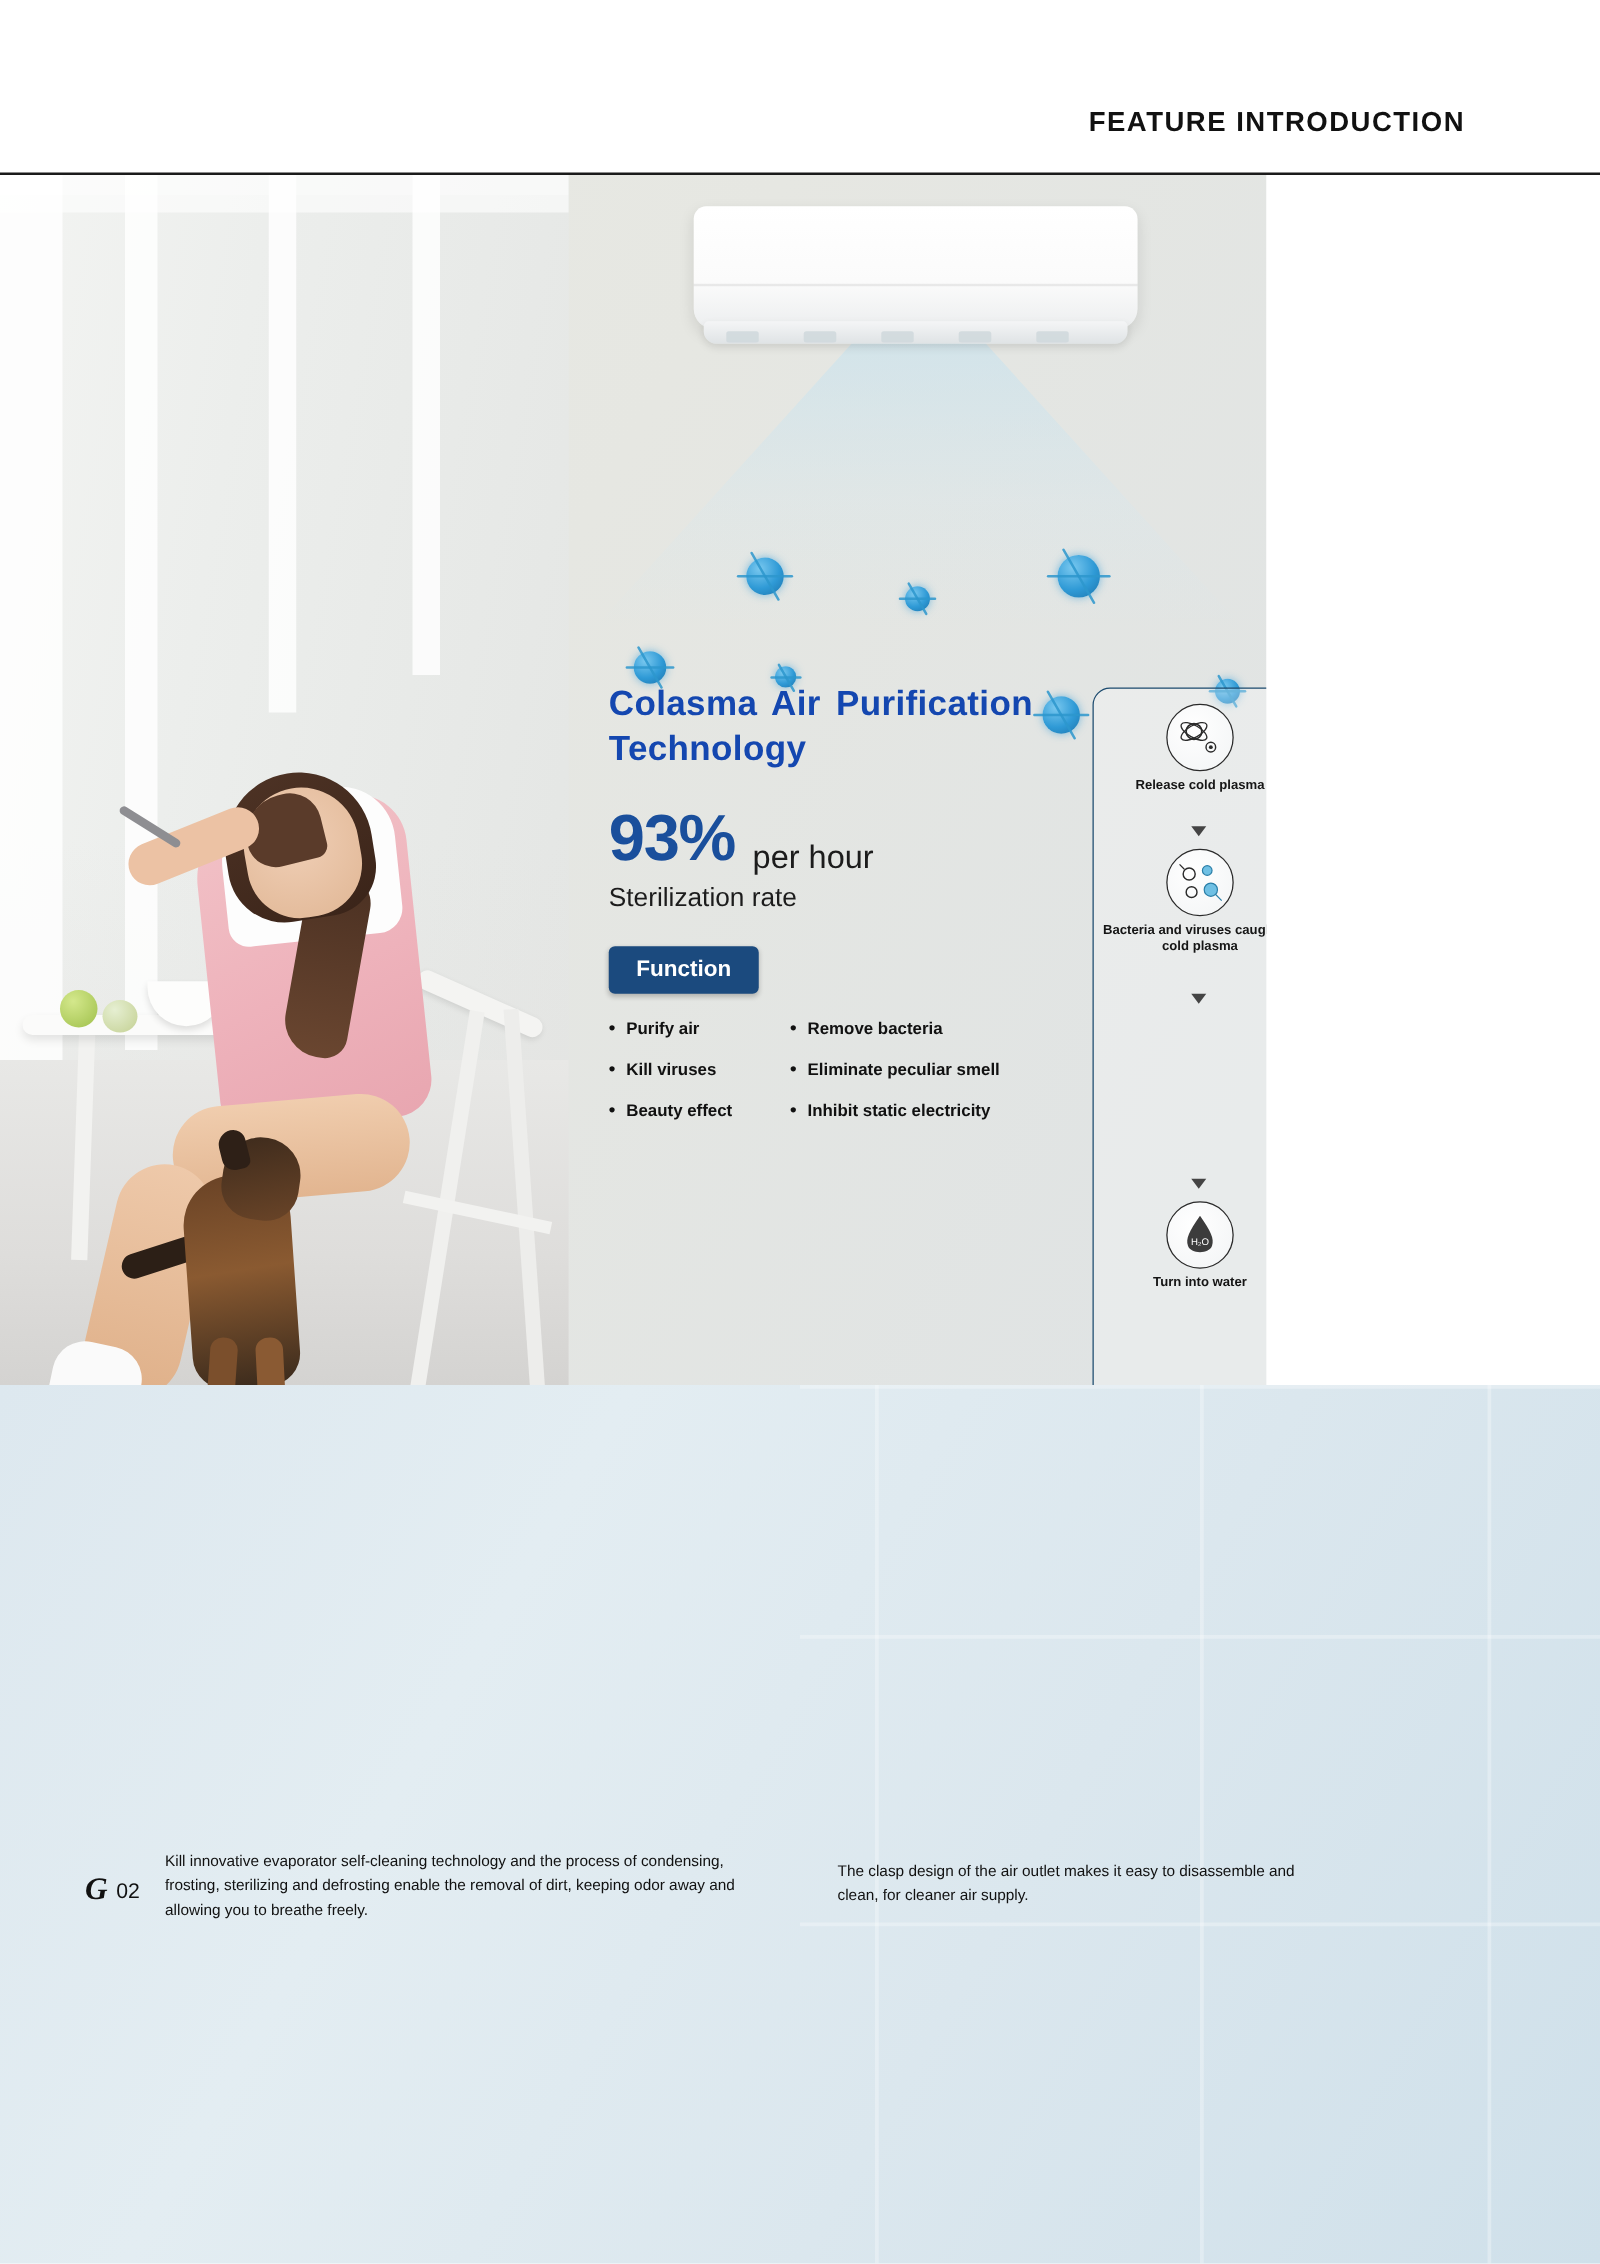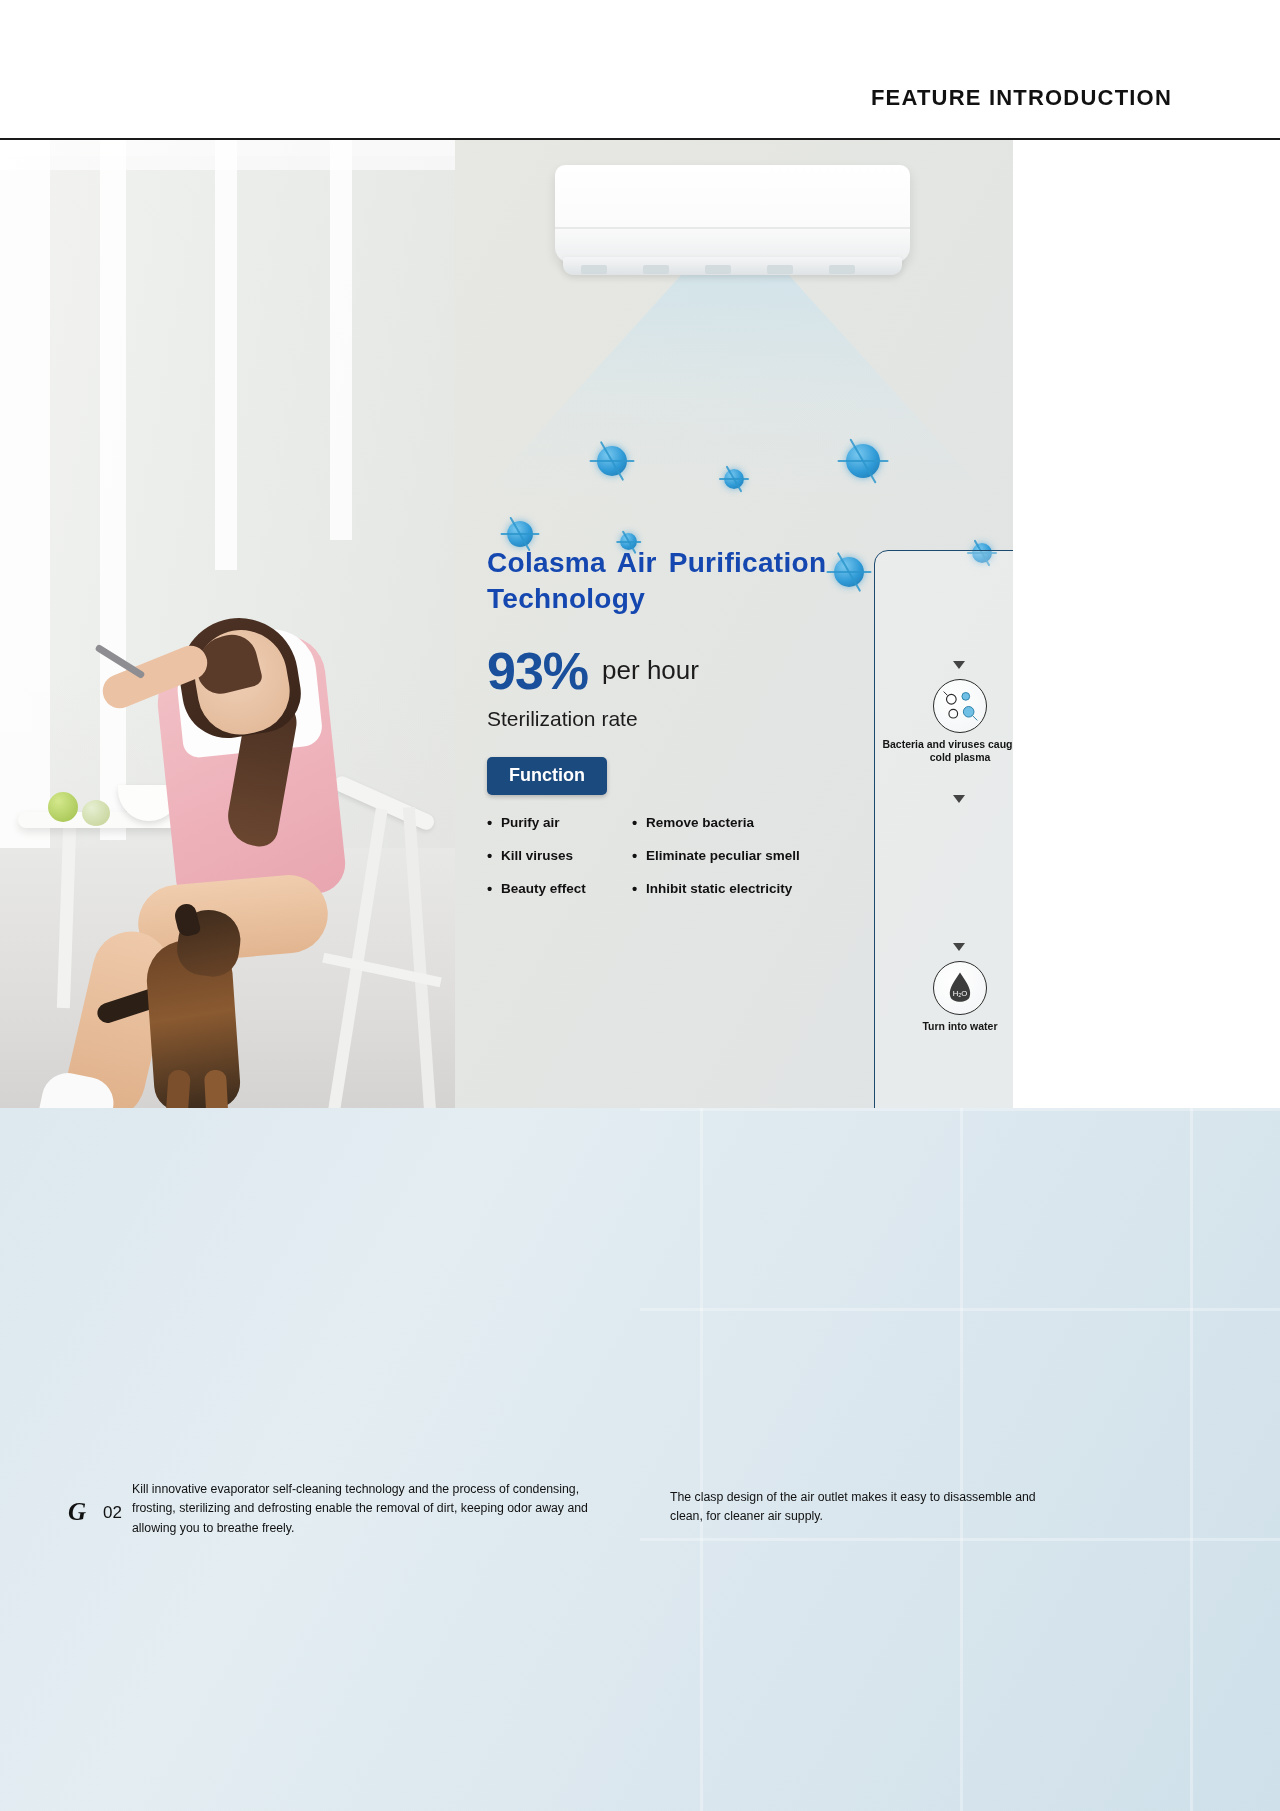--- a/index.html
+++ b/index.html
@@ -219,21 +219,21 @@
   
   .content { position:absolute; left:487px; top:405px; width:380px; }
   .title-main {
     font-size:28px; font-weight:bold; color:#1447b0; line-height:1.28;
     letter-spacing:.3px; word-spacing:4px;
   }
   .desc {
     margin-top:18px; font-size:15.5px; font-weight:bold; color:#1c1c1c;
     line-height:1.47;
   }
-  .rate-row { margin-top:24px; display:flex; align-items:center; }
+  .rate-row { margin-top:24px; display:flex; align-items:flex-end; }
   .rate-num { font-size:52px; font-weight:bold; color:#1a4f9c; letter-spacing:-1px; }
   .rate-unit { font-size:26px; color:#1c1c1c; margin-left:14px; }
   .rate-sub { margin-top:6px; font-size:21px; color:#1c1c1c; }
 
   .fn-badge {
     margin-top:26px; display:inline-block;
     background:#1b4a7e; color:#fff; font-size:18px; font-weight:bold;
     padding:8px 22px 9px 22px; border-radius:5px;
     box-shadow:0 2px 4px rgba(0,0,0,.22);
   }
@@ -289,21 +289,21 @@
     position:absolute; left:670px; top:1488px; width:400px;
     font-size:12.3px; color:#111; line-height:1.58;
   }
 
   .page-logo {
     position:absolute; left:68px; top:1498px;
     font-size:25px; font-weight:bold; font-style:italic;
     font-family:"Liberation Serif", serif; color:#111;
   }
   .page-num {
-    position:absolute; left:103px; top:1503px;
+    position:absolute; left:93px; top:1503px;
     font-size:17px; color:#111;
   }
 </style>
 </head>
 <body>
 
 <div class="header">
   <div class="header-title">FEATURE INTRODUCTION</div>
 </div>
 
@@ -402,20 +402,32 @@
       </div>
       <div class="fn-item">
         <span class="fn-dot">•</span>
         <span>Inhibit static electricity</span>
       </div>
     </div>
   </div>
 
   <div class="proc-panel">
 
+    <div class="proc-step" style="top:12px;">
+      <div class="proc-circle">
+        <svg class="pc-glyph" viewBox="0 0 54 54">
+          <circle cx="22" cy="22" r="6.5" fill="none" stroke="#2b2b2b" stroke-width="1.4"></circle>
+          <ellipse cx="22" cy="22" rx="12" ry="5" fill="none" stroke="#2b2b2b" stroke-width="1.1" transform="rotate(-30 22 22)"></ellipse>
+          <ellipse cx="22" cy="22" rx="12" ry="5" fill="none" stroke="#2b2b2b" stroke-width="1.1" transform="rotate(30 22 22)"></ellipse>
+          <circle cx="36" cy="35" r="4" fill="none" stroke="#2b2b2b" stroke-width="1.2"></circle>
+          <circle cx="36" cy="35" r="1.6" fill="#2b2b2b"></circle>
+        </svg>
+      </div>
+      <div class="proc-label">Release cold plasma</div>
+    </div>
     <div class="proc-arrow" style="top:110px;"></div>
 
     <div class="proc-step" style="top:128px;">
       <div class="proc-circle">
         <svg class="pc-glyph" viewBox="0 0 54 54">
           <circle cx="18" cy="20" r="5" fill="none" stroke="#2b2b2b" stroke-width="1.2"></circle>
           <circle cx="33" cy="17" r="4" fill="#6fc0e4" stroke="#2b7fa8" stroke-width="1"></circle>
           <circle cx="36" cy="33" r="5.5" fill="#6fc0e4" stroke="#2b7fa8" stroke-width="1"></circle>
           <circle cx="20" cy="35" r="4.5" fill="none" stroke="#2b2b2b" stroke-width="1.2"></circle>
           <line x1="14" y1="16" x2="10" y2="12" stroke="#2b2b2b" stroke-width="1"></line>

